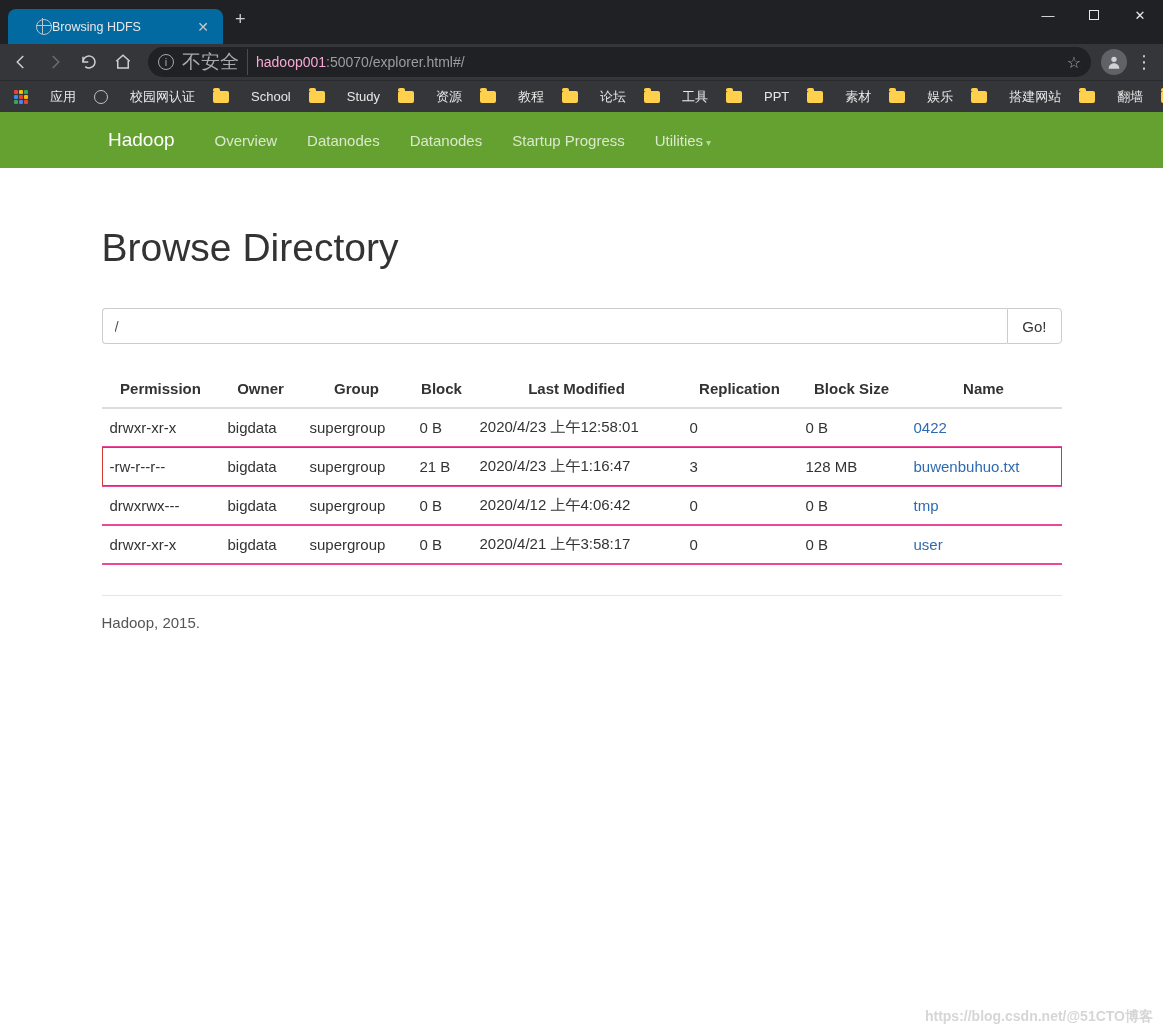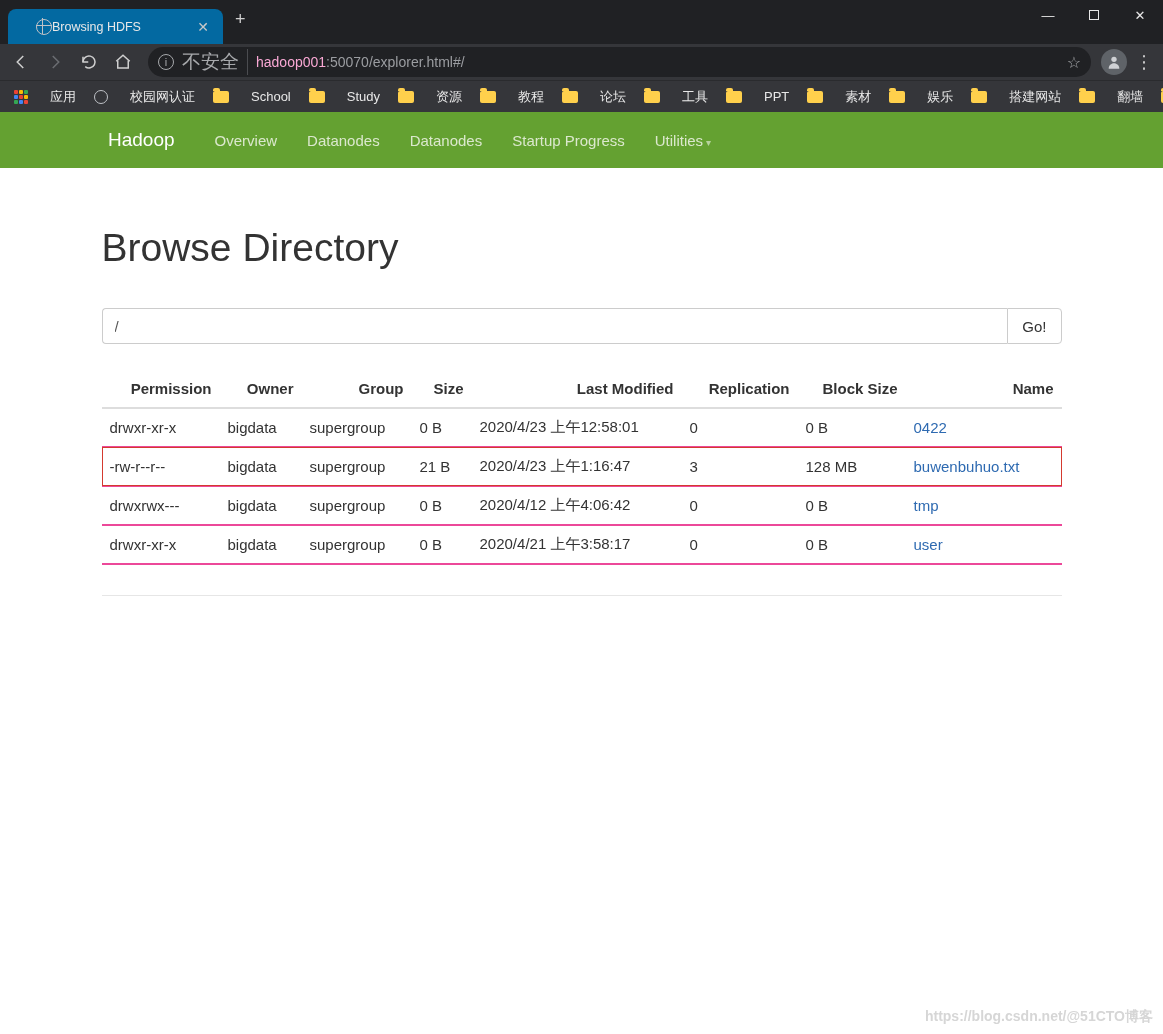--- a/index.html
+++ b/index.html
@@ -52,21 +52,21 @@
   .navbar .navlink.caret:after{content:" ▾"; font-size:10px; opacity:.7;}
   
   .container { width:960px; margin:16px auto;}
   .pgtitle { font-size:39px; color:#333; font-weight:400; margin:58px 0 38px 0;}
   
   .pathrow { display:flex;}
   .pathinput { flex:1; height:36px; border:1px solid #ccc; border-right:none; border-radius:4px 0 0 4px; padding:0 12px; font-size:15px; color:#555;}
   .gobtn { height:36px; border:1px solid #ccc; border-radius:0 4px 4px 0; background:#fff; padding:0 14px; font-size:15px; color:#333; cursor:pointer;}
   
   table.dirtbl { width:100%; border-collapse:collapse; margin-top:26px; font-size:15px; color:#333;}
-  table.dirtbl th { text-align:right; font-weight:700; padding:10px 8px; border-bottom:2px solid #ddd;}
+  table.dirtbl th { text-align:center; font-weight:700; padding:10px 8px; border-bottom:2px solid #ddd;}
   table.dirtbl td { padding:9px 8px; border-bottom:2px solid #ec4899;}
   table.dirtbl tr.hl{ outline:1.5px solid #d43a2f; outline-offset:-1px;}
   table.dirtbl a { color:#2e6ab1; text-decoration:none;}
   
   .footer-rule{border:none;border-top:1px solid #e6e6e6;margin:30px 0 18px 0;}
   .footer-txt{color:#555; font-size:15px;}
   
   .watermark{position:absolute; bottom:8px; right:10px; color:#d6d6d6; font-size:14px; font-family:Arial;font-weight:bold;}
   
   svg.arrow{width:18px;height:18px;stroke:currentColor;fill:none;stroke-width:2;}
@@ -216,21 +216,21 @@
           <col style="width:210px">
           <col style="width:116px">
           <col style="width:108px">
           <col>
         </colgroup>
       <thead>
         <tr>
           <th>Permission</th>
           <th>Owner</th>
           <th>Group</th>
-          <th>Size</th>
+          <th>Block</th>
           <th>Last Modified</th>
           <th>Replication</th>
           <th>Block Size</th>
           <th>Name</th>
         </tr>
       </thead>
       <tbody id="dir-body">
           <tr>
             <td>drwxr-xr-x</td>
             <td>bigdata</td>
@@ -268,16 +268,17 @@
             <td>0 B</td>
             <td>2020/4/21 上午3:58:17</td>
             <td>0</td>
             <td>0 B</td>
             <td><a href="#">user</a></td>
           </tr>
         </tbody>
     </table>
 
     <hr class="footer-rule">
+    <div class="footer-txt">Hadoop, 2015.</div>
   </div>
 </div>
 
 <div class="watermark">https://blog.csdn.net/@51CTO博客</div>
 
 </body></html>

